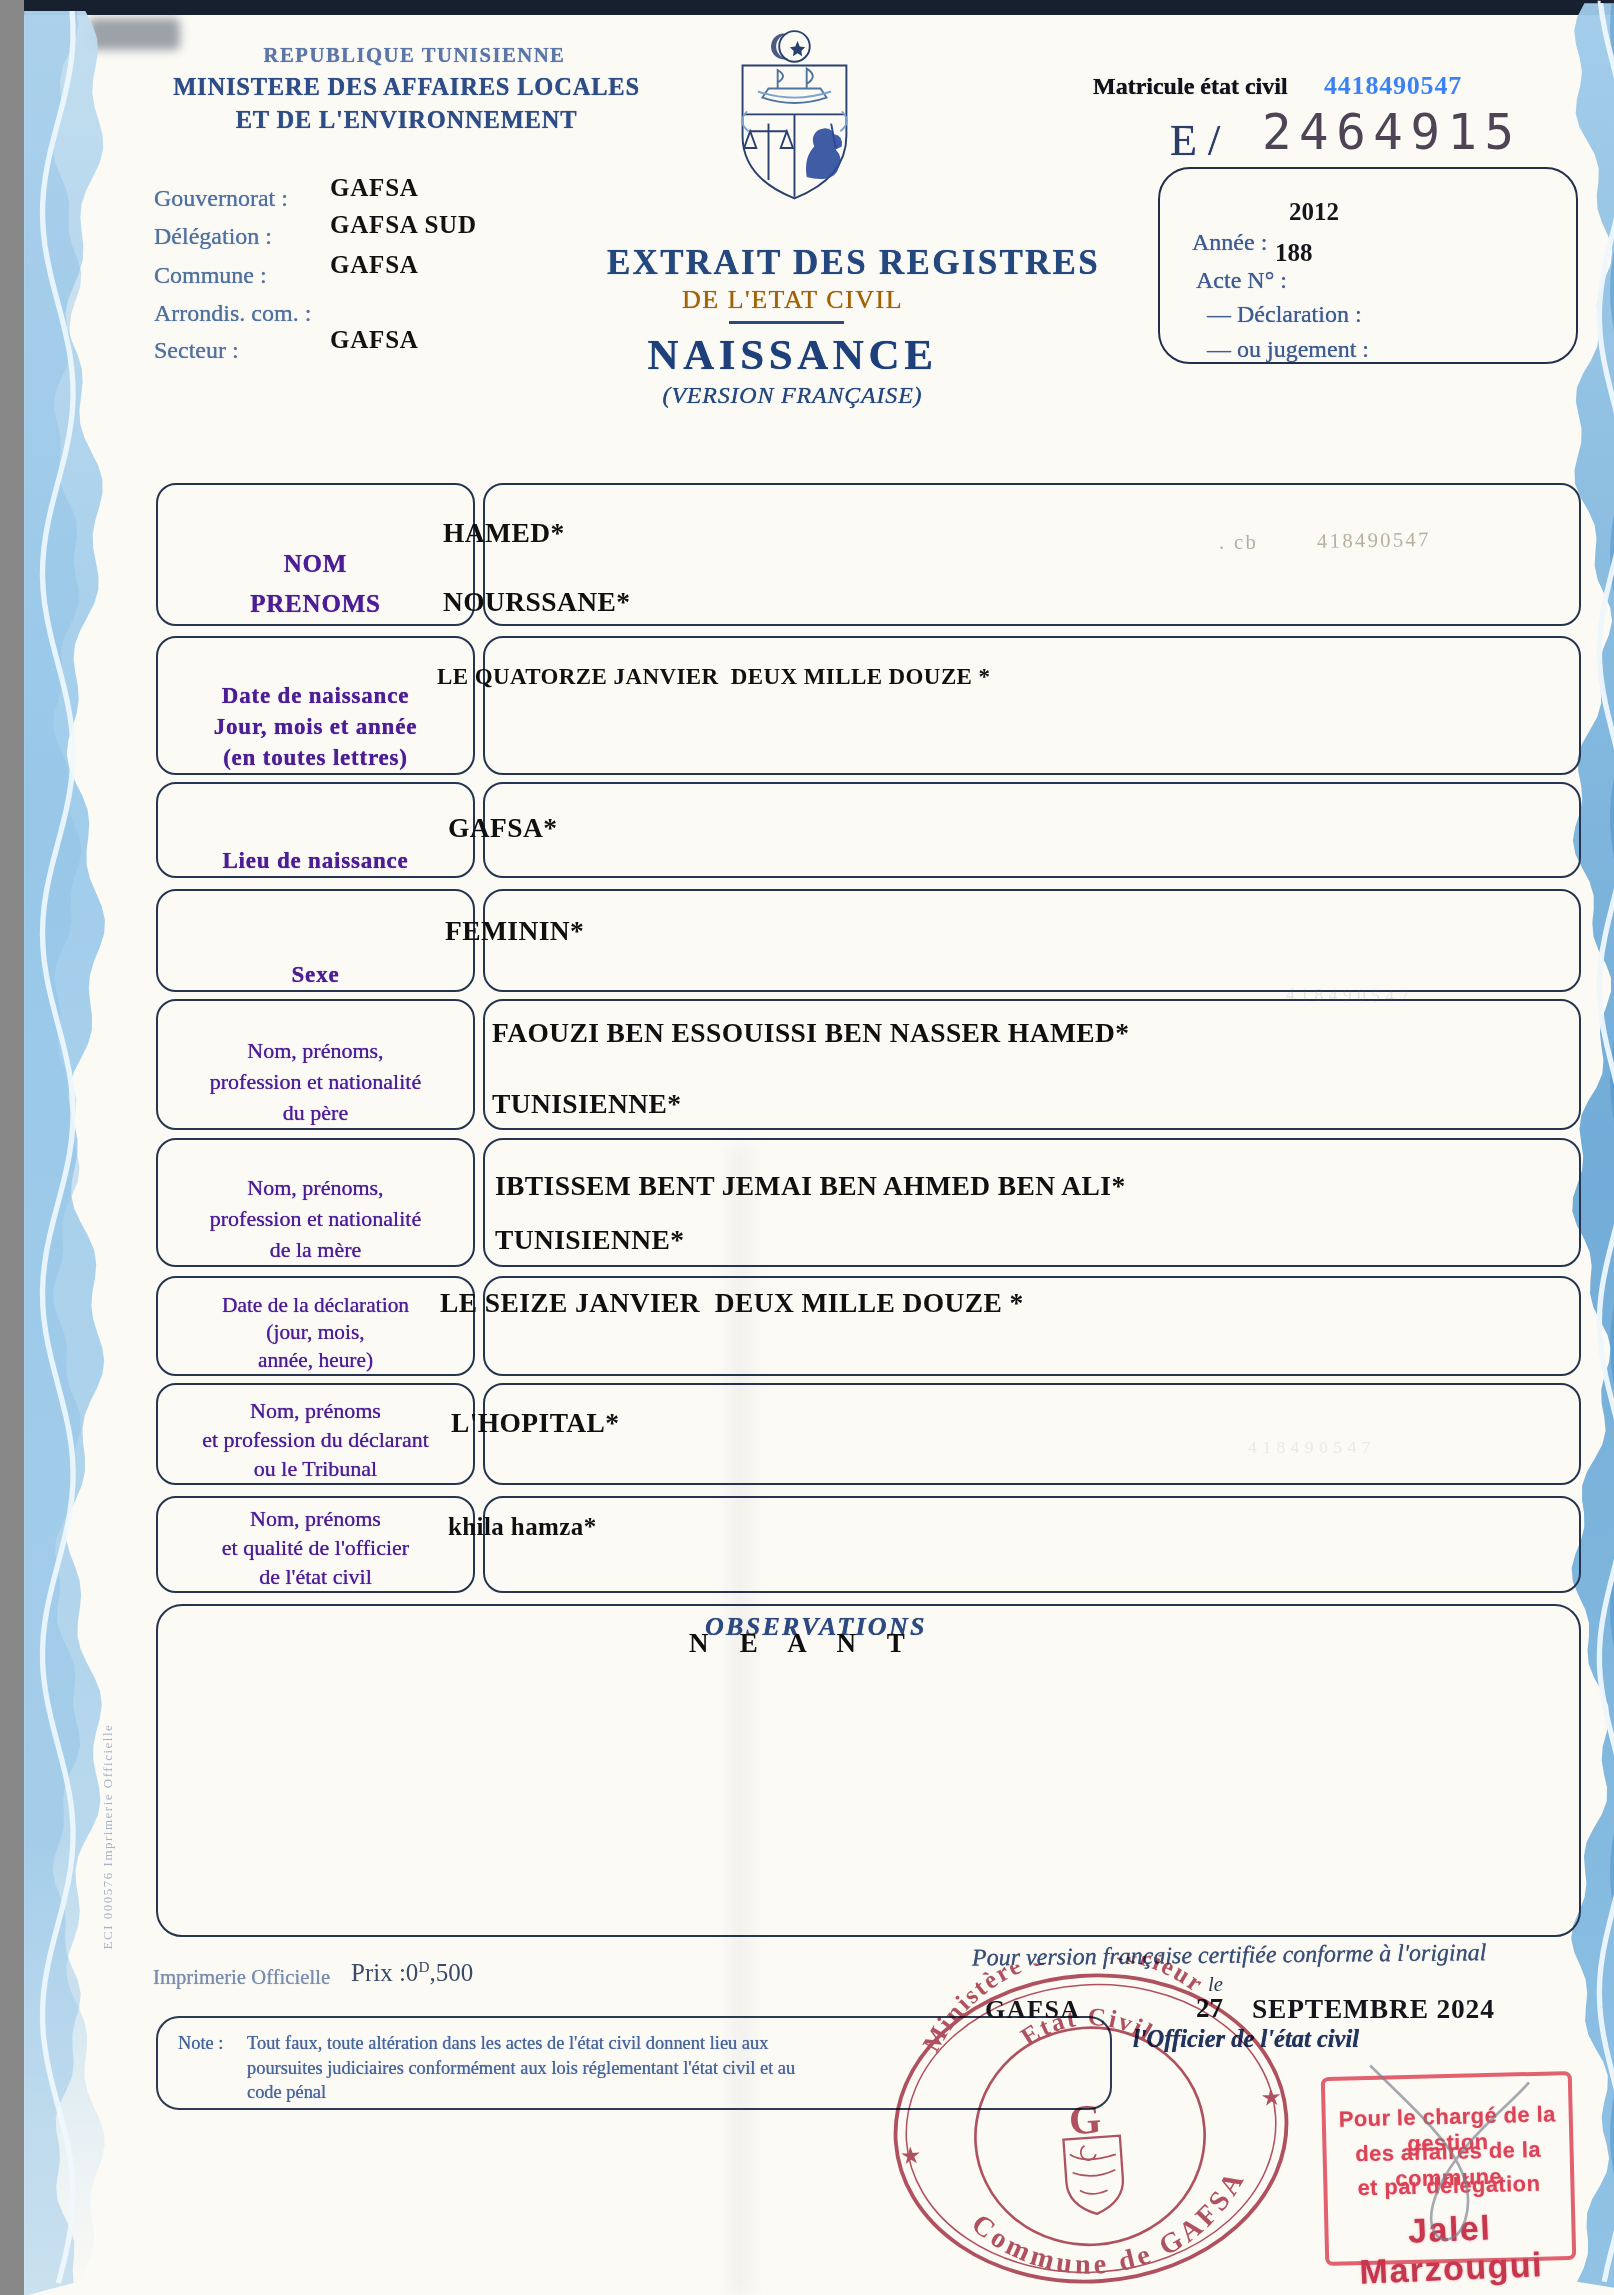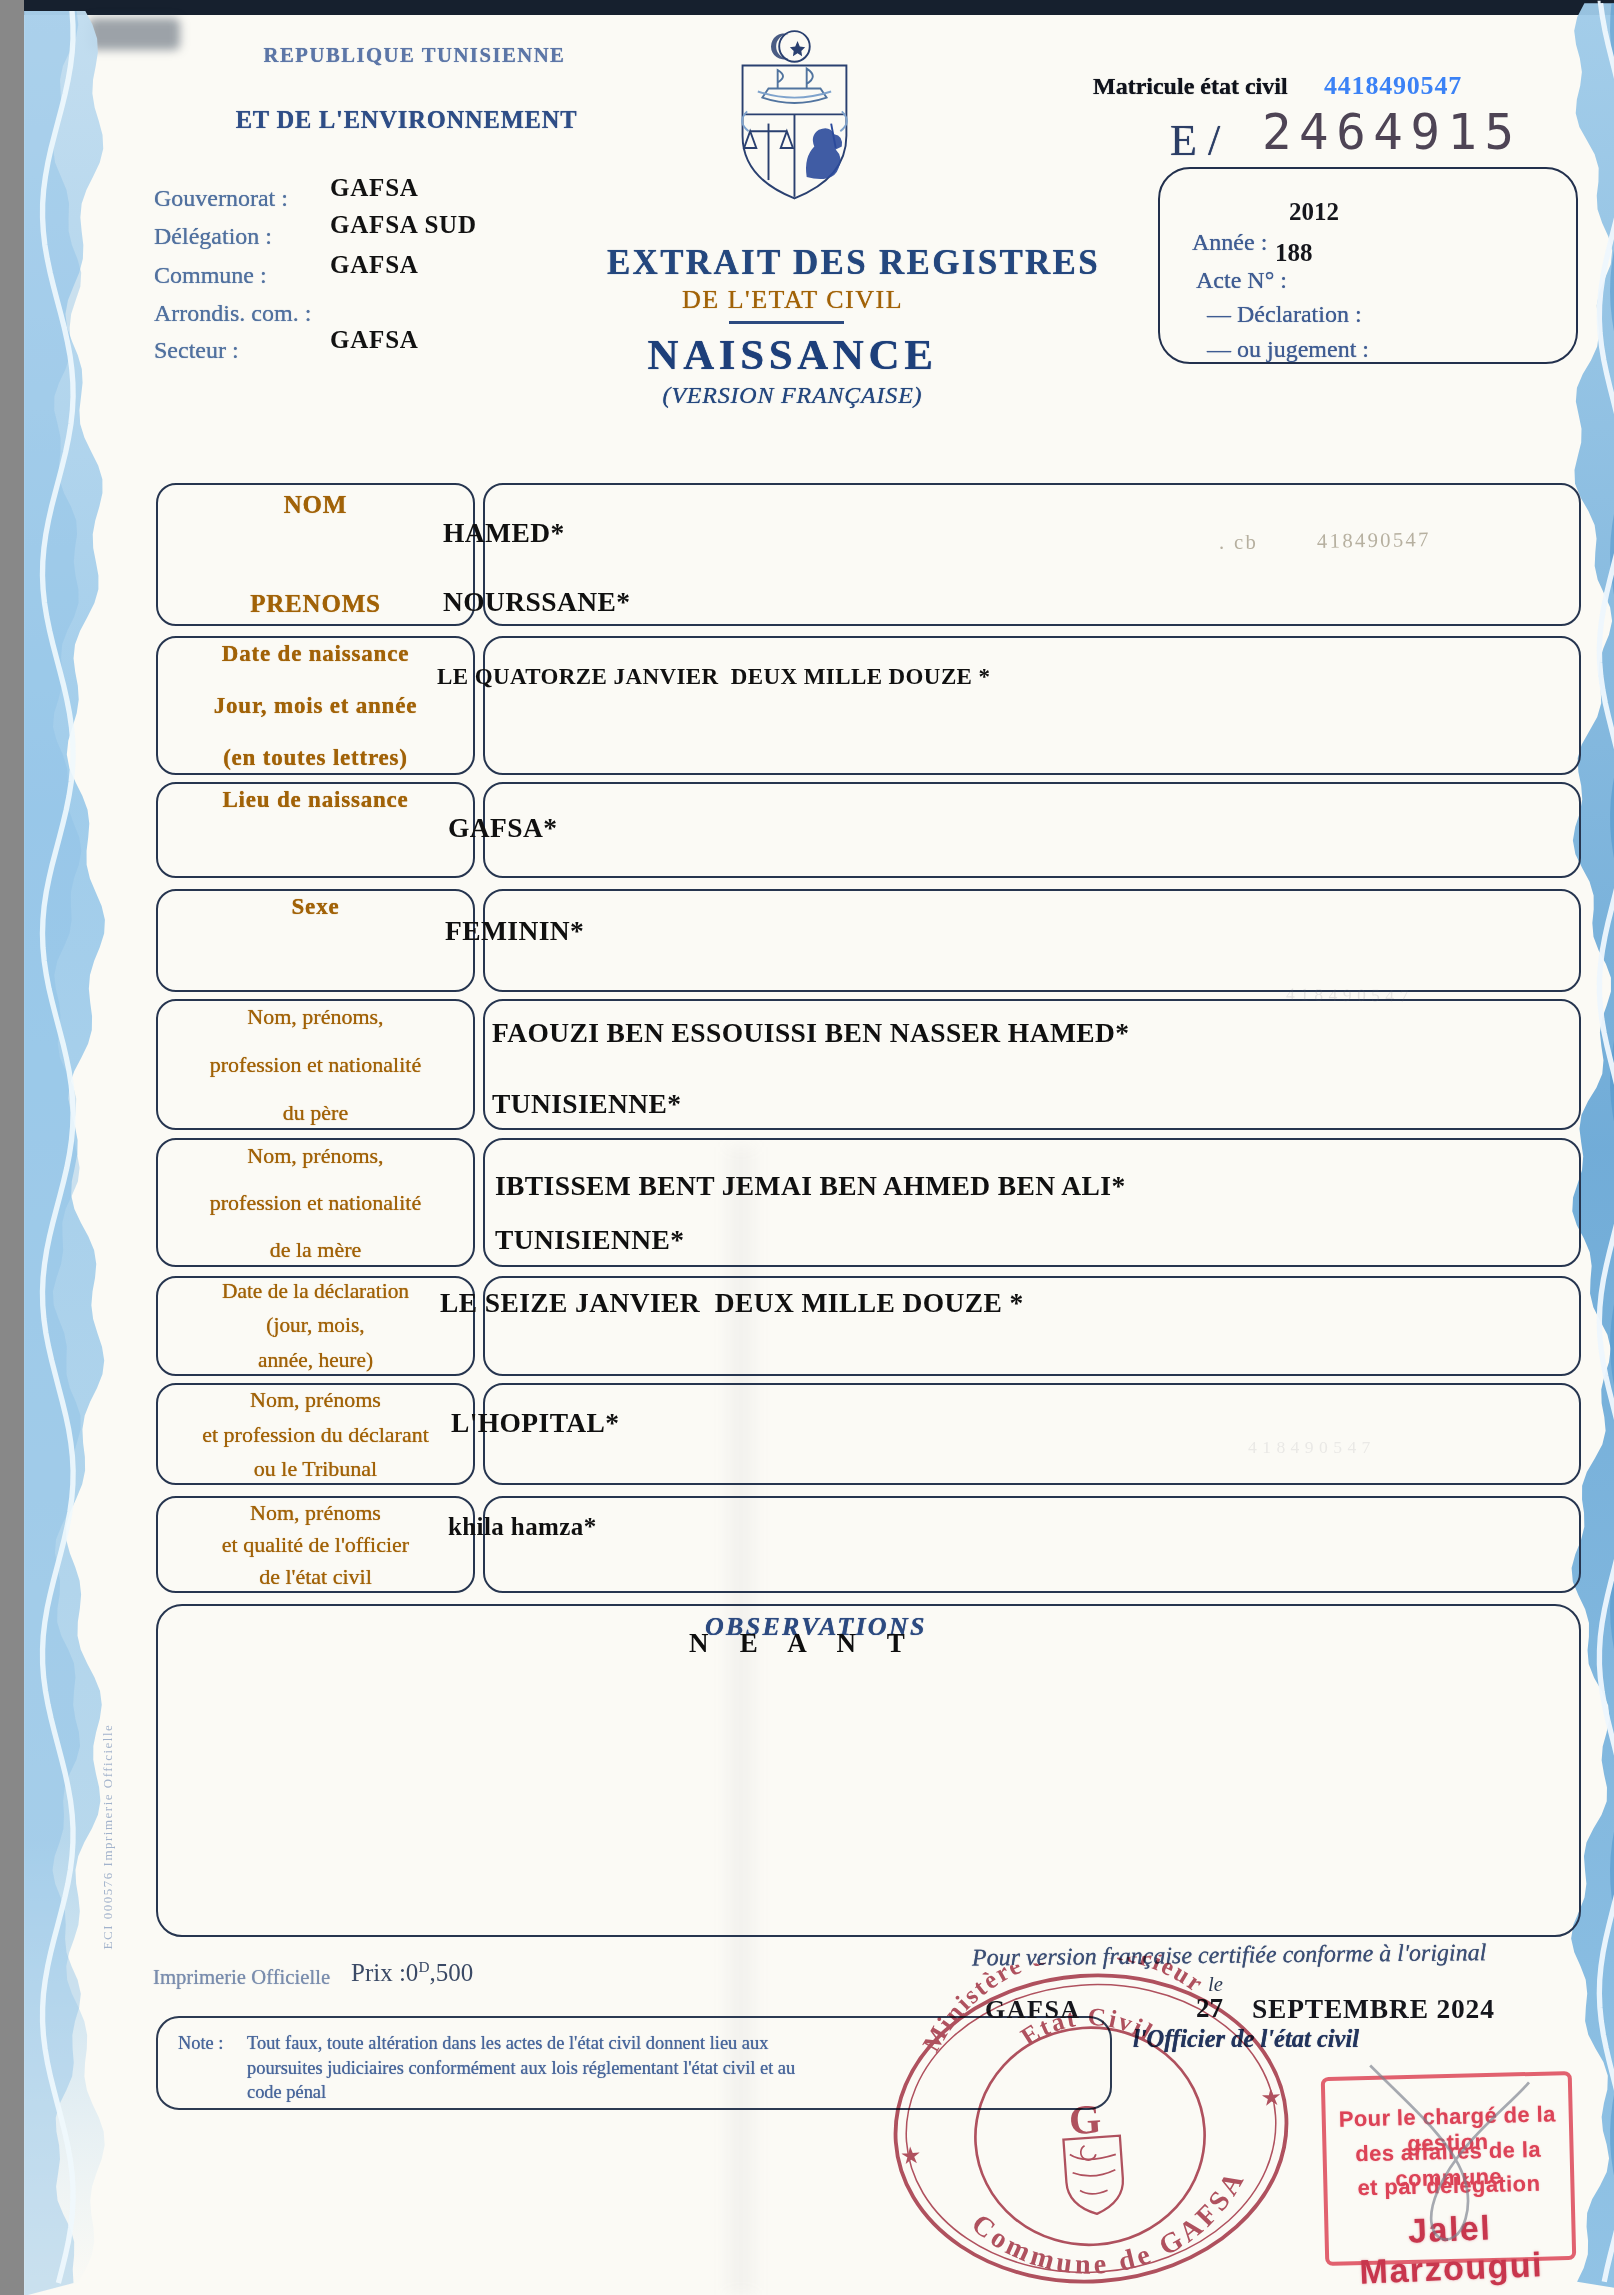--- a/index.html
+++ b/index.html
@@ -24,21 +24,21 @@
   .matlbl{left:1069px;top:73px;font-size:24px;font-weight:700;color:#10131c;}
   .matval{left:1300px;top:71px;font-size:26px;font-weight:700;color:#3b82f6;letter-spacing:0.8px;text-align:center;}
   .eprefix{left:1146px;top:115px;font-size:44px;color:#2c3e66;font-weight:400;}
   .enum{left:1238px;top:104px;font-size:49px;color:#4e4455;font-family:"DejaVu Sans Mono",monospace;letter-spacing:7.6px;}
   .actebox{left:1134px;top:167px;width:416px;height:193px;border:2.3px solid #22304d;border-radius:32px;}
   .actebox span{position:absolute;}
   .ab-lbl{font-size:24px;color:#3f5c92;}
   .ab-val{font-size:25px;font-weight:700;color:#15161c;}
   
   .rowlabel{border:2.3px solid #26354f;border-radius:20px;left:132px;width:315px;display:flex;
-            flex-direction:column;justify-content:space-between;align-items:center;text-align:center;color:#a16207;}
+            flex-direction:column;justify-content:flex-end;align-items:center;text-align:center;color:#4c1d95;}
   .rowvalue{border:2.3px solid #26354f;border-radius:20px;left:459px;width:1094px;}
   .vline{position:absolute;font-weight:700;font-size:27.5px;color:#101010;letter-spacing:0.4px;white-space:pre;}
   
   .obsbox{left:132px;top:1604px;width:1421px;height:329px;border:2.3px solid #26354f;border-radius:26px;}
   .obst{left:681px;top:1612px;font-size:26px;font-weight:700;font-style:italic;color:#2c4a80;letter-spacing:2.3px;}
   .obsv{left:665px;top:1628px;font-size:27px;font-weight:700;color:#0e0e0e;letter-spacing:12.2px;white-space:pre;}
   
   .imprim{left:129px;top:1966px;font-size:20.7px;color:#5b739c;opacity:.8;}
   .prix{left:327px;top:1958px;font-size:25px;color:#3b4a66;}
   .prix sup{font-size:15.3px;}
@@ -95,20 +95,21 @@
           <stop offset="100%" stop-color="#8cc0e4"></stop>
         </linearGradient>
       </defs>
       <path d="M 160 0 L 88.41148922791594 0 L 88.4 0 L 79.0 18 L 75.0 36 L 77.4 54 L 82.4 72 L 85.1 90 L 82.9 108 L 78.5 126 L 77.0 144 L 81.8 162 L 91.8 180 L 101.8 198 L 107.1 216 L 106.8 234 L 104.6 252 L 105.6 270 L 111.7 288 L 119.9 306 L 124.8 324 L 123.0 342 L 115.7 360 L 108.1 378 L 104.6 396 L 105.8 414 L 107.6 432 L 105.2 450 L 97.1 468 L 86.3 486 L 78.6 504 L 77.2 522 L 80.9 540 L 84.6 558 L 84.2 576 L 79.7 594 L 75.4 612 L 76.1 630 L 83.4 648 L 93.8 666 L 101.8 684 L 104.3 702 L 102.7 720 L 101.9 738 L 105.8 756 L 114.1 774 L 122.1 792 L 124.7 810 L 120.6 828 L 113.2 846 L 107.7 864 L 107.2 882 L 109.8 900 L 110.4 918 L 105.2 936 L 95.1 954 L 84.9 972 L 79.5 990 L 80.5 1008 L 84.2 1026 L 85.6 1044 L 82.3 1062 L 76.4 1080 L 73.3 1098 L 76.6 1116 L 85.5 1134 L 95.2 1152 L 100.5 1170 L 100.6 1188 L 98.8 1206 L 100.3 1224 L 107.1 1242 L 116.6 1260 L 123.2 1278 L 123.2 1296 L 117.7 1314 L 111.3 1332 L 108.7 1350 L 110.7 1368 L 113.4 1386 L 111.8 1404 L 104.1 1422 L 93.1 1440 L 84.5 1458 L 81.9 1476 L 84.2 1494 L 86.8 1512 L 85.3 1530 L 79.5 1548 L 73.5 1566 L 72.5 1584 L 78.3 1602 L 87.8 1620 L 95.4 1638 L 97.9 1656 L 96.4 1674 L 95.8 1692 L 100.1 1710 L 109.2 1728 L 118.6 1746 L 122.9 1764 L 120.6 1782 L 114.7 1800 L 110.5 1818 L 111.0 1836 L 114.5 1854 L 116.2 1872 L 111.9 1890 L 102.2 1908 L 91.6 1926 L 85.4 1944 L 85.3 1962 L 87.9 1980 L 88.3 1998 L 83.8 2016 L 76.5 2034 L 71.6 2052 L 73.2 2070 L 80.7 2088 L 89.4 2106 L 94.4 2124 L 94.3 2142 L 92.5 2160 L 94.0 2178 L 101.1 2196 L 111.4 2214 L 119.5 2232 L 121.3 2250 L 117.4 2268 L 112.4 2286 L 111.0 2304 L 114.1 2322 L 118.0 2340 L 117.7 2358 L 110.8 2376 L 100.1 2394 L 91.1 2412 L 87.8 2430 L 89.2 2448 L 91.0 2466 L 88.5 2484 L 81.5 2502 L 73.9 2520 L 71.0 2538 L 75.1 2556 L 83.2 2574 L 90.1 2592 L 92.1 2610 L 90.3 2628 L 89.3 2646 L 93.5 2664 L 102.9 2682 L 113.3 2700 L 119.1 2718 L 118.5 2736 L 114.0 2754 L 111.0 2772 L 112.7 2790 L 117.6 2808 L 120.7 2826 L 117.7 2844 L 108.9 2862 L 98.5 2880 L 92.0 2898 L 91.2 2916 L 93.2 2934 L 92.9 2952 L 87.5 2970 L 78.8 2988 L 160 3001 Z" fill="url(#gr)" stroke="none" opacity="0.95"></path>
       <path d="M 160 0 L 123.90234818230525 0 L 123.9 0 L 122.4 18 L 122.0 36 L 123.0 54 L 125.1 72 L 128.2 90 L 131.9 108 L 135.8 126 L 139.5 144 L 142.6 162 L 144.9 180 L 145.9 198 L 145.7 216 L 144.3 234 L 141.7 252 L 138.4 270 L 134.6 288 L 130.7 306 L 127.1 324 L 124.3 342 L 122.6 360 L 122.0 378 L 122.7 396 L 124.6 414 L 127.5 432 L 131.1 450 L 135.0 468 L 138.8 486 L 142.1 504 L 144.5 522 L 145.8 540 L 145.9 558 L 144.7 576 L 142.3 594 L 139.1 612 L 135.3 630 L 131.4 648 L 127.8 666 L 124.8 684 L 122.8 702 L 122.0 720 L 122.5 738 L 124.2 756 L 126.9 774 L 130.4 792 L 134.2 810 L 138.1 828 L 141.5 846 L 144.1 864 L 145.6 882 L 146.0 900 L 145.0 918 L 142.9 936 L 139.8 954 L 136.1 972 L 132.2 990 L 128.5 1008 L 125.4 1026 L 123.1 1044 L 122.1 1062 L 122.3 1080 L 123.7 1098 L 126.3 1116 L 129.6 1134 L 133.5 1152 L 137.3 1170 L 140.9 1188 L 143.7 1206 L 145.4 1224 L 146.0 1242 L 145.3 1260 L 143.4 1278 L 140.5 1296 L 136.9 1314 L 133.0 1332 L 129.2 1350 L 125.9 1368 L 123.5 1386 L 122.2 1404 L 122.1 1422 L 123.3 1440 L 125.7 1458 L 128.9 1476 L 132.7 1494 L 136.6 1512 L 140.2 1530 L 143.2 1548 L 145.2 1566 L 146.0 1584 L 145.5 1602 L 143.8 1620 L 141.1 1638 L 137.6 1656 L 133.8 1674 L 129.9 1692 L 126.5 1710 L 123.9 1728 L 122.3 1746 L 122.0 1764 L 123.0 1782 L 125.1 1800 L 128.2 1818 L 131.9 1836 L 135.8 1854 L 139.5 1872 L 142.7 1890 L 144.9 1908 L 145.9 1926 L 145.7 1944 L 144.3 1962 L 141.7 1980 L 138.4 1998 L 134.5 2016 L 130.7 2034 L 127.1 2052 L 124.3 2070 L 122.6 2088 L 122.0 2106 L 122.7 2124 L 124.6 2142 L 127.5 2160 L 131.1 2178 L 135.0 2196 L 138.8 2214 L 142.1 2232 L 144.5 2250 L 145.8 2268 L 145.9 2286 L 144.6 2304 L 142.3 2322 L 139.1 2340 L 135.3 2358 L 131.4 2376 L 127.8 2394 L 124.8 2412 L 122.8 2430 L 122.0 2448 L 122.5 2466 L 124.2 2484 L 126.9 2502 L 130.4 2520 L 134.3 2538 L 138.1 2556 L 141.5 2574 L 144.1 2592 L 145.7 2610 L 146.0 2628 L 145.0 2646 L 142.8 2664 L 139.8 2682 L 136.1 2700 L 132.2 2718 L 128.5 2736 L 125.3 2754 L 123.1 2772 L 122.1 2790 L 122.3 2808 L 123.7 2826 L 126.3 2844 L 129.7 2862 L 133.5 2880 L 137.4 2898 L 140.9 2916 L 143.7 2934 L 145.4 2952 L 146.0 2970 L 145.3 2988 L 160 3001 Z" fill="#4a90c8" stroke="none" opacity="0.5"></path>
       <path d="M 109.63264631713773 0 L 109.6 0 L 112.1 18 L 115.4 36 L 119.5 54 L 124.0 72 L 128.6 90 L 133.0 108 L 137.0 126 L 140.3 144 L 142.6 162 L 143.8 180 L 143.9 198 L 142.8 216 L 140.5 234 L 137.4 252 L 133.4 270 L 129.0 288 L 124.4 306 L 119.9 324 L 115.8 342 L 112.4 360 L 109.8 378 L 108.3 396 L 108.0 414 L 108.9 432 L 110.9 450 L 113.9 468 L 117.7 486 L 122.0 504 L 126.6 522 L 131.1 540 L 135.4 558 L 139.0 576 L 141.7 594 L 143.4 612 L 144.0 630 L 143.4 648 L 141.6 666 L 138.8 684 L 135.2 702 L 131.0 720 L 126.4 738 L 121.8 756 L 117.5 774 L 113.8 792 L 110.8 810 L 108.9 828 L 108.0 846 L 108.4 864 L 109.9 882 L 112.5 900 L 115.9 918 L 120.1 936 L 124.6 954 L 129.2 972 L 133.6 990 L 137.5 1008 L 140.6 1026 L 142.8 1044 L 143.9 1062 L 143.8 1080 L 142.5 1098 L 140.2 1116 L 136.9 1134 L 132.9 1152 L 128.4 1170 L 123.8 1188 L 119.3 1206 L 115.3 1224 L 112.0 1242 L 109.6 1260 L 108.2 1278 L 108.1 1296 L 109.1 1314 L 111.2 1332 L 114.3 1350 L 118.2 1368 L 122.6 1386 L 127.2 1404 L 131.7 1422 L 135.9 1440 L 139.4 1458 L 142.0 1476 L 143.6 1494 L 144.0 1512 L 143.2 1530 L 141.3 1548 L 138.4 1566 L 134.7 1584 L 130.4 1602 L 125.8 1620 L 121.2 1638 L 117.0 1656 L 113.3 1674 L 110.5 1692 L 108.7 1710 L 108.0 1728 L 108.5 1746 L 110.2 1764 L 112.9 1782 L 116.4 1800 L 120.6 1818 L 125.2 1836 L 129.8 1854 L 134.1 1872 L 137.9 1890 L 141.0 1908 L 143.0 1926 L 144.0 1944 L 143.7 1962 L 142.3 1980 L 139.8 1998 L 136.4 2016 L 132.3 2034 L 127.8 2052 L 123.2 2070 L 118.8 2088 L 114.8 2106 L 111.6 2124 L 109.3 2142 L 108.2 2160 L 108.1 2178 L 109.3 2196 L 111.6 2214 L 114.8 2232 L 118.7 2250 L 123.2 2268 L 127.8 2286 L 132.3 2304 L 136.4 2322 L 139.8 2340 L 142.3 2358 L 143.7 2376 L 144.0 2394 L 143.0 2412 L 141.0 2430 L 138.0 2448 L 134.2 2466 L 129.8 2484 L 125.2 2502 L 120.7 2520 L 116.5 2538 L 112.9 2556 L 110.2 2574 L 108.5 2592 L 108.0 2610 L 108.7 2628 L 110.5 2646 L 113.3 2664 L 117.0 2682 L 121.2 2700 L 125.8 2718 L 130.4 2736 L 134.7 2754 L 138.4 2772 L 141.3 2790 L 143.2 2808 L 144.0 2826 L 143.6 2844 L 142.0 2862 L 139.4 2880 L 135.9 2898 L 131.8 2916 L 127.2 2934 L 122.6 2952 L 118.2 2970 L 114.4 2988" fill="none" stroke="#eef7fd" stroke-width="7" opacity="0.95"></path>
     </svg>
   <div class="abs crease"></div>
 
   <div class="abs rep scan">REPUBLIQUE TUNISIENNE</div>
+  <div class="abs min1 scan">MINISTERE DES AFFAIRES LOCALES</div>
   <div class="abs min2 scan">ET DE L'ENVIRONNEMENT</div>
   <div id="admin-fields">
       <div class="adminrow">
         <span class="abs lbl scan" style="left: 130px; top: 185px;">Gouvernorat :</span>
         <span class="abs val" style="left: 306px; top: 174px;">GAFSA</span>
       </div>
       <div class="adminrow">
         <span class="abs lbl scan" style="left: 130px; top: 223px;">Délégation :</span>
         <span class="abs val" style="left: 306px; top: 211px;">GAFSA SUD</span>
       </div>

